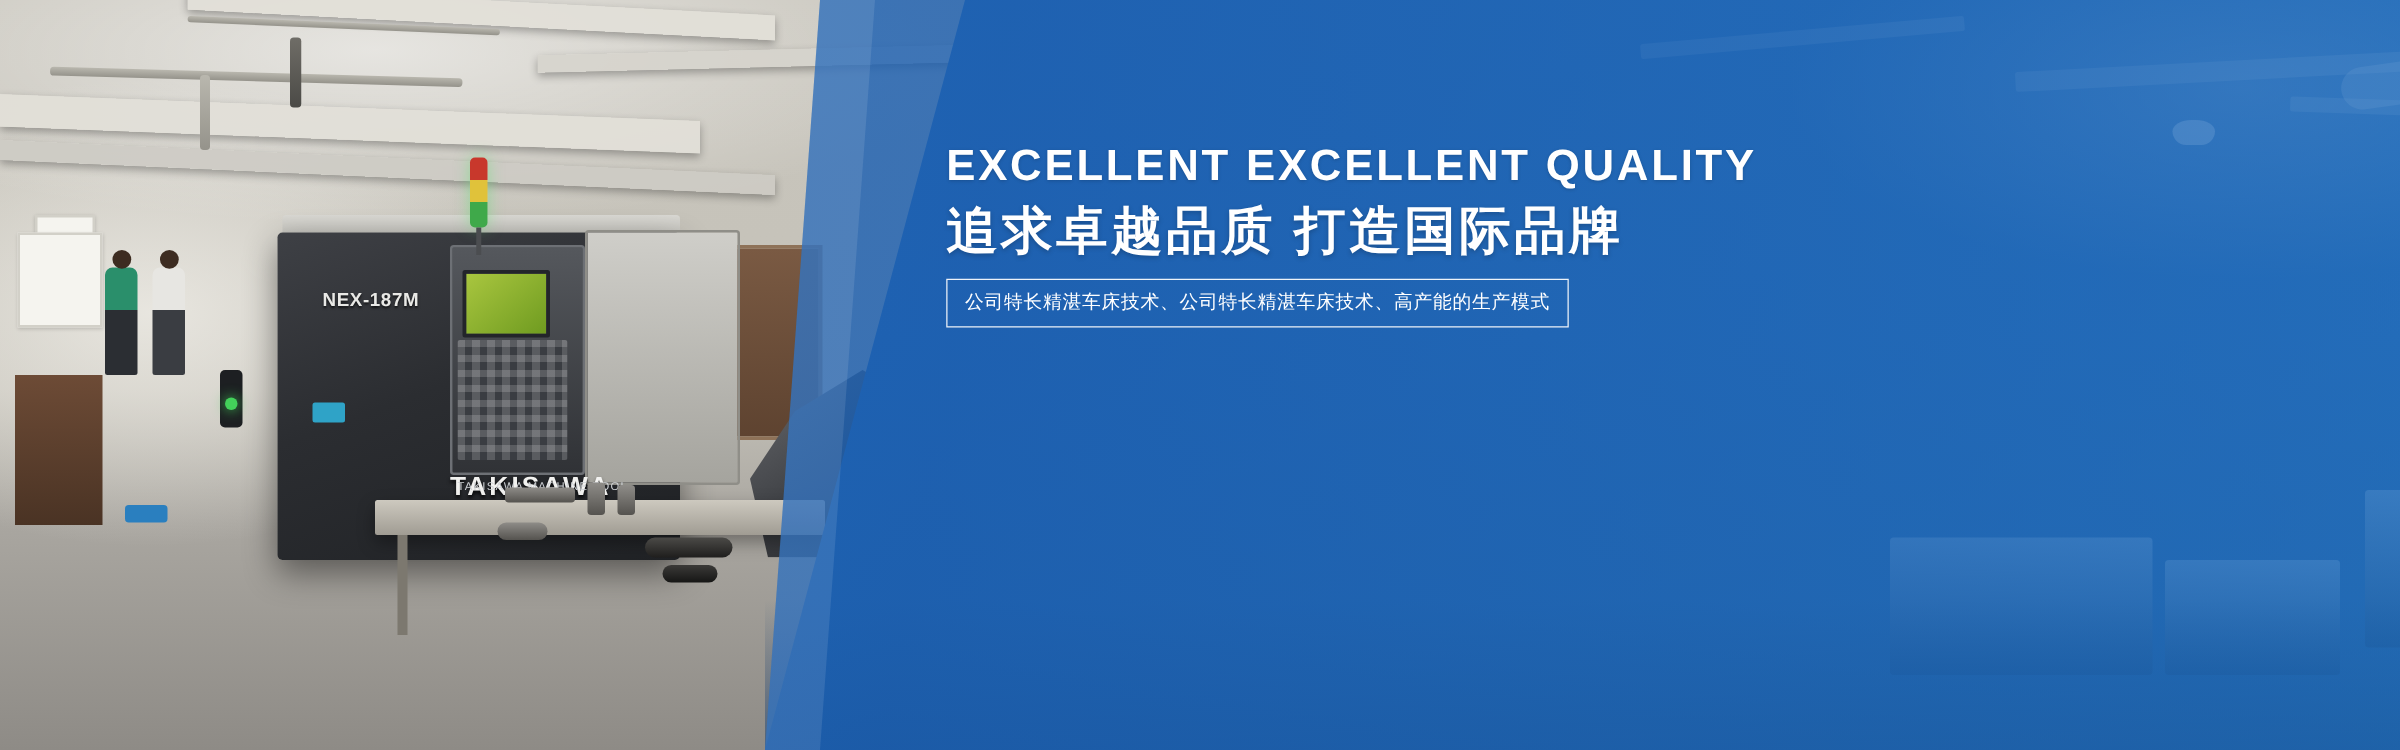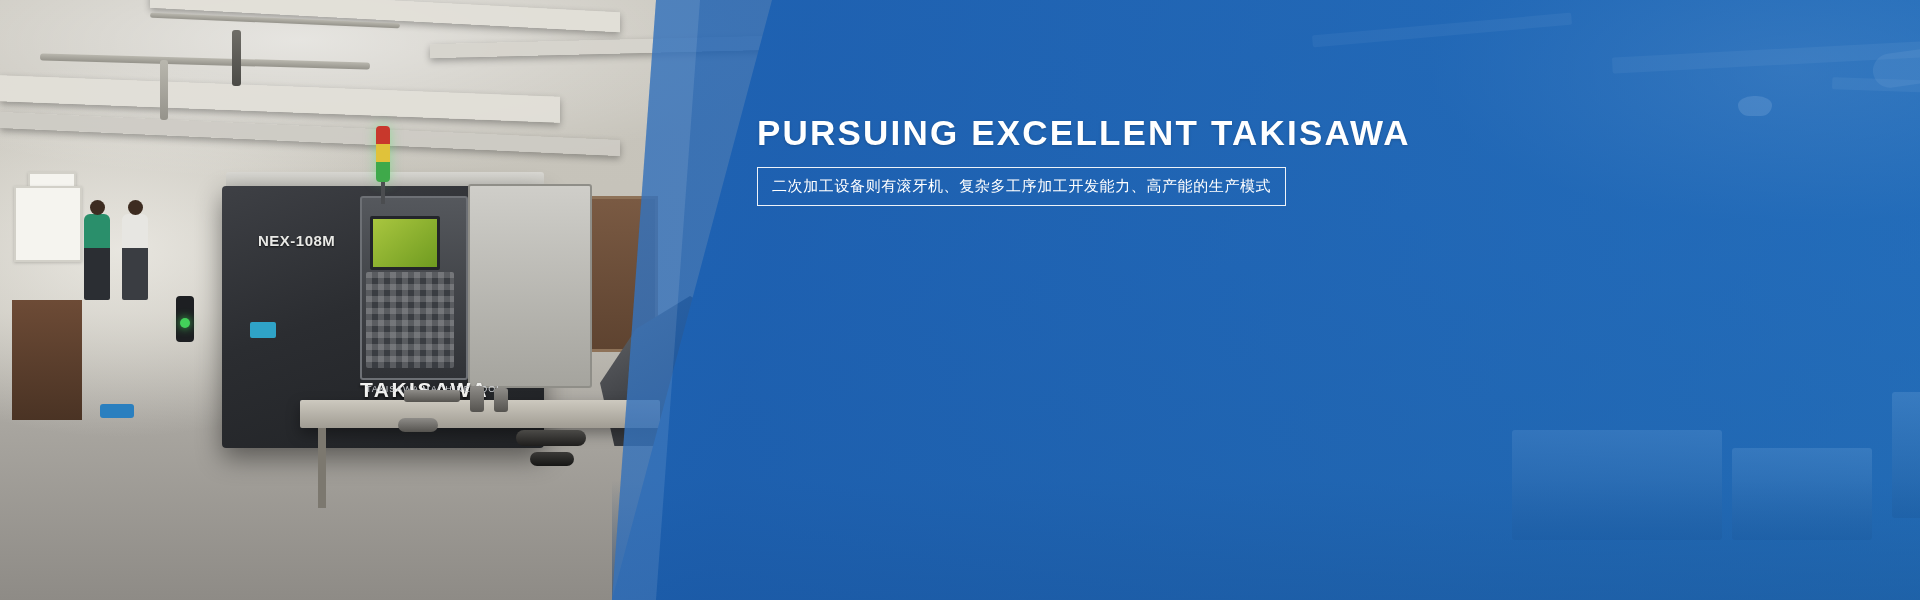--- a/index.html
+++ b/index.html
@@ -347,21 +347,21 @@
     <div class="machine"></div>
     <div class="machine-enclosure"></div>
     <div class="machine-panel"></div>
     <div class="panel-screen"></div>
     <div class="panel-keys"></div>
     <div class="stack-light"></div>
     <div class="stack-pole"></div>
     <div class="traffic-light"></div>
     <div class="cyan-box"></div>
 
-    <div class="machine-label">NEX-108M</div>
+    <div class="machine-label">NEX-187M</div>
     <div class="machine-brand">TAKISAWA</div>
     <div class="machine-sub">TAKISAWA MACHINE TOOL</div>
 
     <div class="casting"></div>
 
     <div class="bench"></div>
     <div class="bench-legs"></div>
     <div class="part pa"></div>
     <div class="part pb"></div>
     <div class="part pc"></div>
@@ -384,17 +384,18 @@
 
     <div class="r-machine m3"></div>
     <div class="r-machine m4"></div>
   </div>
   <div class="r-floor"></div>
 
   <div class="overlay"></div>
   <div class="overlay-edge"></div>
 
   <div class="content">
-    <div class="headline-en">PURSUING  EXCELLENT  TAKISAWA</div>
-    <div class="tagline-box">二次加工设备则有滚牙机、复杂多工序加工开发能力、高产能的生产模式</div>
+    <div class="headline-en">EXCELLENT  EXCELLENT  QUALITY</div>
+    <div class="headline-cn">追求卓越品质  打造国际品牌</div>
+    <div class="tagline-box">公司特长精湛车床技术、公司特长精湛车床技术、高产能的生产模式</div>
   </div>
 
 </div>
 
 </body></html>

